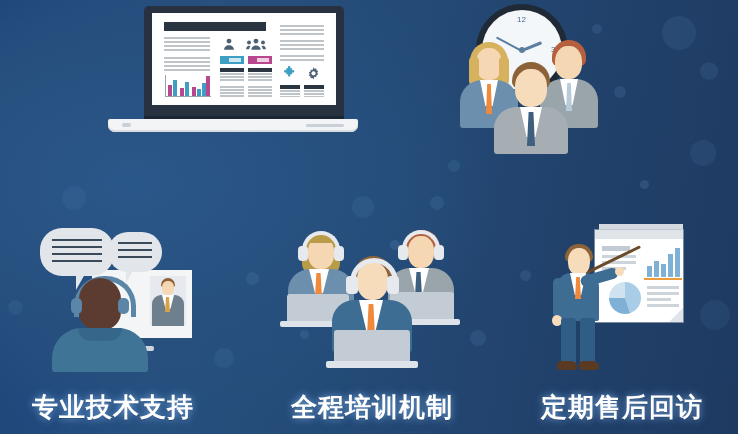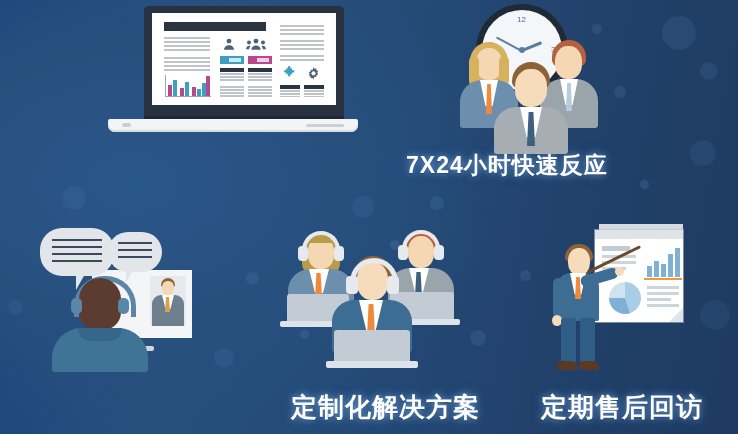--- a/index.html
+++ b/index.html
@@ -207,21 +207,20 @@
 
     <div class="person" style="left:54px;top:58px;width:74px;height:92px;z-index:3;">
       <div class="p-hair" style="left:18px;top:0;width:38px;height:26px;border-radius:19px 19px 6px 6px;background:#8c6239;"></div>
       <div class="p-head" style="left:21px;top:7px;width:32px;height:38px;background:#f7dcbb;"></div>
       <div class="p-body" style="left:0;top:45px;width:74px;height:47px;background:#a6aeb4;"></div>
       <div class="p-shirt" style="left:26px;top:45px;width:22px;height:30px;clip-path:polygon(0 0,100% 0,70% 100%,30% 100%);"></div>
       <div class="p-tie" style="left:33px;top:50px;width:8px;height:34px;background:#3f5f7e;clip-path:polygon(20% 0,80% 0,100% 100%,0 100%);"></div>
     </div>
   </div>
 
-  <div class="caption cap-top" style="left:406px;top:150px;">7X24小时快速反应</div>
 
   <div class="cell" id="support">
 
     <div class="monitor" style="left:62px;top:48px;width:100px;height:68px;">
       <div style="position:absolute;left:58px;top:6px;width:36px;height:50px;background:#e6eaee;overflow:hidden;">
         <div style="position:absolute;left:11px;top:2px;width:14px;height:9px;border-radius:7px 7px 2px 2px;background:#8c6239;"></div>
         <div style="position:absolute;left:12px;top:5px;width:12px;height:14px;border-radius:44%;background:#f5d7b4;"></div>
         <div style="position:absolute;left:2px;top:19px;width:32px;height:31px;border-radius:9px 9px 0 0;background:#6e808e;"></div>
         <div style="position:absolute;left:12px;top:19px;width:12px;height:14px;background:#ffffff;clip-path:polygon(0 0,100% 0,70% 100%,30% 100%);"></div>
         <div style="position:absolute;left:15px;top:21px;width:5px;height:15px;background:#d8a249;clip-path:polygon(20% 0,80% 0,100% 100%,0 100%);"></div>
@@ -248,20 +247,21 @@
     <div class="person" style="left:22px;top:52px;width:96px;height:98px;z-index:4;">
       <div style="position:absolute;left:22px;top:2px;width:52px;height:36px;border:5px solid #5b86a8;border-bottom:none;border-radius:30px 30px 0 0;"></div>
       <div style="position:absolute;left:27px;top:4px;width:42px;height:52px;border-radius:21px 21px 18px 18px;background:#5c3c31;"></div>
       <div style="position:absolute;left:19px;top:24px;width:11px;height:16px;border-radius:5px;background:#5b86a8;"></div>
       <div style="position:absolute;left:66px;top:24px;width:11px;height:16px;border-radius:5px;background:#5b86a8;"></div>
       <div style="position:absolute;left:0;top:54px;width:96px;height:44px;border-radius:30px 30px 3px 3px;background:#3f7496;"></div>
       <div style="position:absolute;left:26px;top:54px;width:44px;height:13px;border-radius:0 0 22px 22px;background:#36678a;"></div>
     </div>
   </div>
 
+  <div class="caption cap-bot" style="left:32px;top:390px;">专业技术支持</div>
 
   <div class="cell" id="callcenter">
 
     <div class="person" style="left:0;top:6px;width:78px;height:92px;">
       <div style="position:absolute;left:20px;top:0;width:38px;height:44px;border-radius:19px 19px 13px 13px;background:#b99b48;"></div>
       <div class="p-head" style="left:26px;top:5px;width:26px;height:32px;background:#f5d7b4;"></div>
       <div style="position:absolute;left:25px;top:2px;width:28px;height:9px;border-radius:14px 14px 4px 4px;background:#b99b48;"></div>
       <div class="headset" style="left:20px;top:-1px;width:30px;height:20px;"></div>
       <div class="earcup" style="left:16px;top:14px;width:10px;height:15px;"></div>
       <div class="earcup" style="left:52px;top:14px;width:10px;height:15px;"></div>
@@ -292,21 +292,21 @@
       <div class="earcup" style="left:20px;top:20px;width:12px;height:18px;"></div>
       <div class="earcup" style="left:61px;top:20px;width:12px;height:18px;"></div>
       <div class="p-body" style="left:6px;top:44px;width:80px;height:52px;background:#3e6d94;"></div>
       <div class="p-shirt" style="left:33px;top:44px;width:24px;height:30px;clip-path:polygon(0 0,100% 0,70% 100%,30% 100%);"></div>
       <div class="p-tie" style="left:41px;top:48px;width:8px;height:32px;background:#ef8a3c;clip-path:polygon(20% 0,80% 0,100% 100%,0 100%);"></div>
       <div class="laptop-sm" style="left:8px;top:74px;width:76px;height:32px;"></div>
       <div class="laptop-sm-base" style="left:0;top:105px;width:92px;height:7px;"></div>
     </div>
   </div>
 
-  <div class="caption cap-bot" style="left:291px;top:390px;">定制化解决方案</div>
+  <div class="caption cap-bot" style="left:291px;top:390px;">全程培训机制</div>
 
   <div class="cell" id="trainer">
 
     <div style="position:absolute;left:54px;top:2px;width:84px;height:10px;background:#d4dae0;"></div>
     <div class="board" style="left:50px;top:8px;width:88px;height:92px;">
       <div class="board-top" style="left:0;top:0;width:88px;height:9px;"></div>
 
       <div class="bline2" style="left:7px;top:16px;width:28px;height:5px;background:#c2cbd3;"></div>
       <div class="bline2" style="left:7px;top:25px;width:34px;height:3px;"></div>
       <div class="bline2" style="left:7px;top:31px;width:34px;height:3px;"></div>

